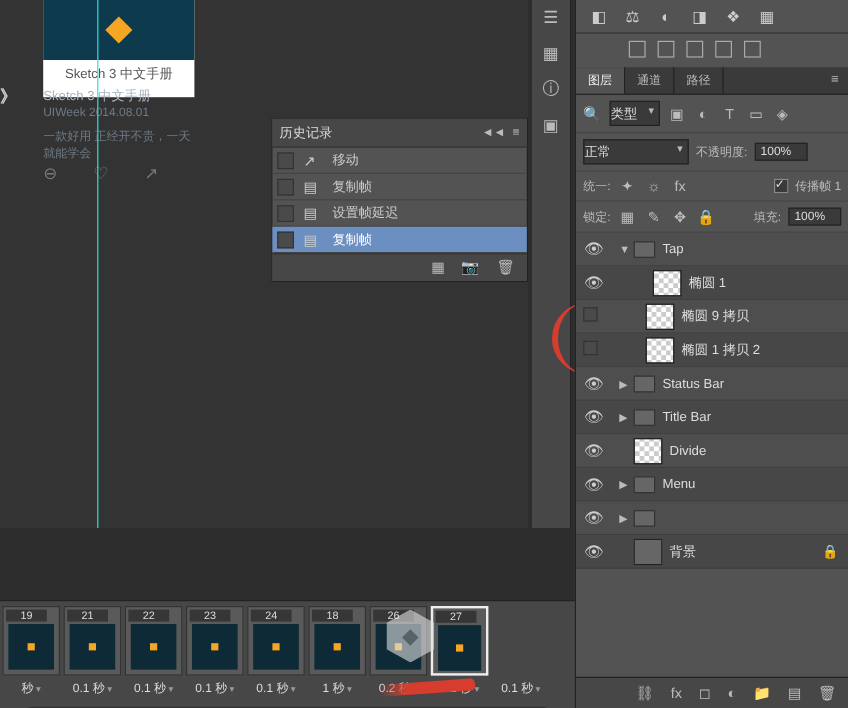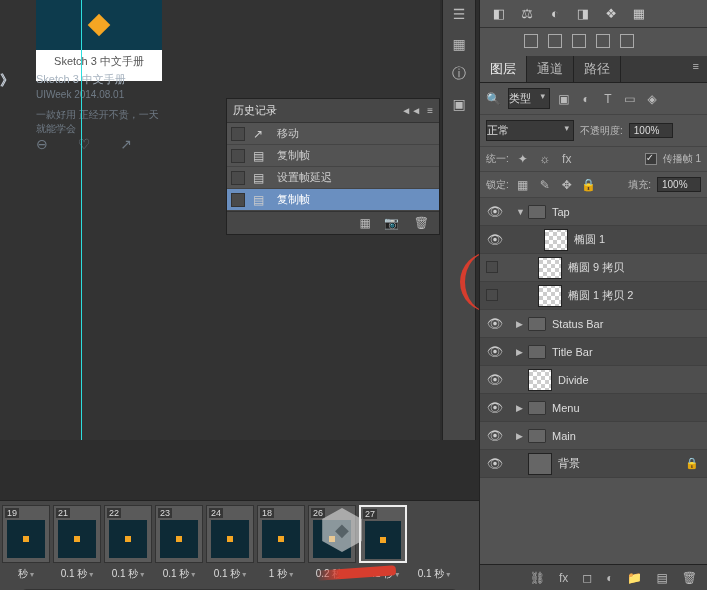--- a/index.html
+++ b/index.html
@@ -31,21 +31,21 @@
 .hp-row .txt { font-size: 11px; }
 .hp-footer { display: flex; justify-content: flex-end; gap: 14px; padding: 4px 10px; background: #474747; border-top: 1px solid #333; color: #bbb; font-size: 12px; }
 .red1b { position: absolute; left: 460px; top: 252px; width: 30px; height: 60px; border-left: 5px solid #d63d2e; border-radius: 30px 0 0 30px; }
 
 .right-panel { position: absolute; right: 0; top: 0; width: 228px; height: 590px; background: #535353; border-left: 1px solid #222; }
 .rp-tools1 { display: flex; gap: 10px; padding: 6px 10px; color: #ccc; font-size: 13px; border-bottom: 1px solid #333; justify-content: flex-start; }
 .rp-tools1 span { width: 18px; text-align: center; }
 .rp-tools2 { display: flex; gap: 10px; padding: 6px 10px 8px 44px; color: #ccc; font-size: 12px; }
 .rp-tools2 span { width: 14px; height: 14px; border: 1px solid #aaa; display: inline-block; }
 .rp-tabs { display: flex; background: #3a3a3a; border-bottom: 1px solid #222; }
-.rp-tabs .tab { padding: 4px 10px; font-size: 13px; color: #bbb; border-right: 1px solid #222; cursor: pointer; }
+.rp-tabs .tab { padding: 4px 10px; font-size: 10px; color: #bbb; border-right: 1px solid #222; cursor: pointer; }
 .rp-tabs .tab.active { background: #535353; color: #eee; }
 .rp-tabs .menu { margin-left: auto; padding: 4px 8px; color: #bbb; }
 .rp-row1 { display: flex; align-items: center; gap: 6px; padding: 5px 6px; border-bottom: 1px solid #444; }
 .sel-box { background: #3a3a3a; border: 1px solid #222; padding: 2px 18px 2px 0; font-size: 11px; color: #ddd; position: relative; }
 .sel-box::after { content: "▾"; position: absolute; right: 4px; top: 2px; font-size: 9px; color: #bbb; }
 .rp-ic { color: #bbb; font-size: 12px; width: 16px; text-align: center; }
 .num-field { background: #3a3a3a; border: 1px solid #222; padding: 1px 4px; font-size: 10px; color: #ddd; width: 44px; }
 .lbl-s { font-size: 10px; color: #bbb; }
 .rp-checkbox { width: 12px; height: 12px; border: 1px solid #888; background: #3a3a3a; display: inline-block; position: relative; }
 .rp-checkbox.checked::after { content: "✓"; position: absolute; left: 0; top: -2px; color: #ddd; font-size: 10px; }
@@ -63,21 +63,21 @@
 .layer .thumb.gray { background: #666; }
 .layer .nm { margin-left: 6px; font-size: 11px; color: #ddd; flex: 1; }
 .layer .lock { color: #999; font-size: 11px; margin-right: 8px; }
 
 .layers-footer { position: absolute; bottom: 0; left: 0; right: 0; height: 26px; background: #474747; border-top: 1px solid #222; display: flex; align-items: center; gap: 14px; padding: 0 10px; color: #bbb; font-size: 12px; justify-content: flex-end; }
 
 .timeline { position: absolute; left: 0; bottom: 0; width: 479px; height: 90px; background: #474747; border-top: 1px solid #222; }
 .frames { display: flex; gap: 3px; padding: 4px 2px; overflow: hidden; }
 .frame { width: 48px; background: #5a5a5a; border: 1px solid #333; text-align: center; position: relative; }
 .frame.sel { border: 2px solid #eee; }
-.frame .num { position: absolute; left: 2px; top: 2px; font-size: 9px; color: #ddd; background: rgba(0,0,0,0.4); padding: 0 2px; }
+.frame .num { position: absolute; left: 2px; top: 2px; font-size: 9px; color: #ddd; background: rgba(0,0,0,0.4); padding: 0 12px; }
 .frame .fimg { height: 38px; margin: 14px 4px 2px 4px; background: #0d2a36; display: flex; align-items: center; justify-content: center; }
 .frame .fimg .dot { width: 6px; height: 6px; background: #f5a623; }
 .durs { display: flex; gap: 3px; padding: 0 2px 4px 2px; }
 .dur { width: 48px; text-align: center; font-size: 10px; color: #ddd; }
 .dur::after { content: "▾"; font-size: 8px; margin-left: 2px; color: #999; }
 .scroll { margin: 4px 20px; height: 14px; background: #333; border-radius: 7px; position: relative; }
 .red2 { position: absolute; left: 316px; bottom: 12px; width: 80px; height: 10px; background: linear-gradient(90deg, transparent, #d63d2e 30%, #d63d2e); border-radius: 4px; transform: rotate(-4deg); pointer-events: none; }
 
 .watermark { position: absolute; left: 320px; bottom: 38px; width: 44px; height: 44px; opacity: 0.6; }
 .watermark .hex { width: 44px; height: 44px; background: #e0e0e0; clip-path: polygon(50% 0, 95% 25%, 95% 75%, 50% 100%, 5% 75%, 5% 25%); display: flex; align-items: center; justify-content: center; }
@@ -264,21 +264,20 @@
         <span class="indent" style="width:6px"></span>
         <span class="tw">▶</span>
         <span class="folder"></span>
         <span class="nm">Menu</span>
       </div>
       <div class="layer">
         <span class="vis">👁</span>
         <span class="indent" style="width:6px"></span>
         <span class="tw">▶</span>
         <span class="folder"></span>
-        <span class="nm">Main</span>
       </div>
       <div class="layer alt">
         <span class="vis">👁</span>
         <span class="indent" style="width:6px"></span>
         <span class="tw"></span>
         <span class="thumb gray"></span>
         <span class="nm">背景</span>
         <span class="lock">🔒</span>
       </div>
     </div>

